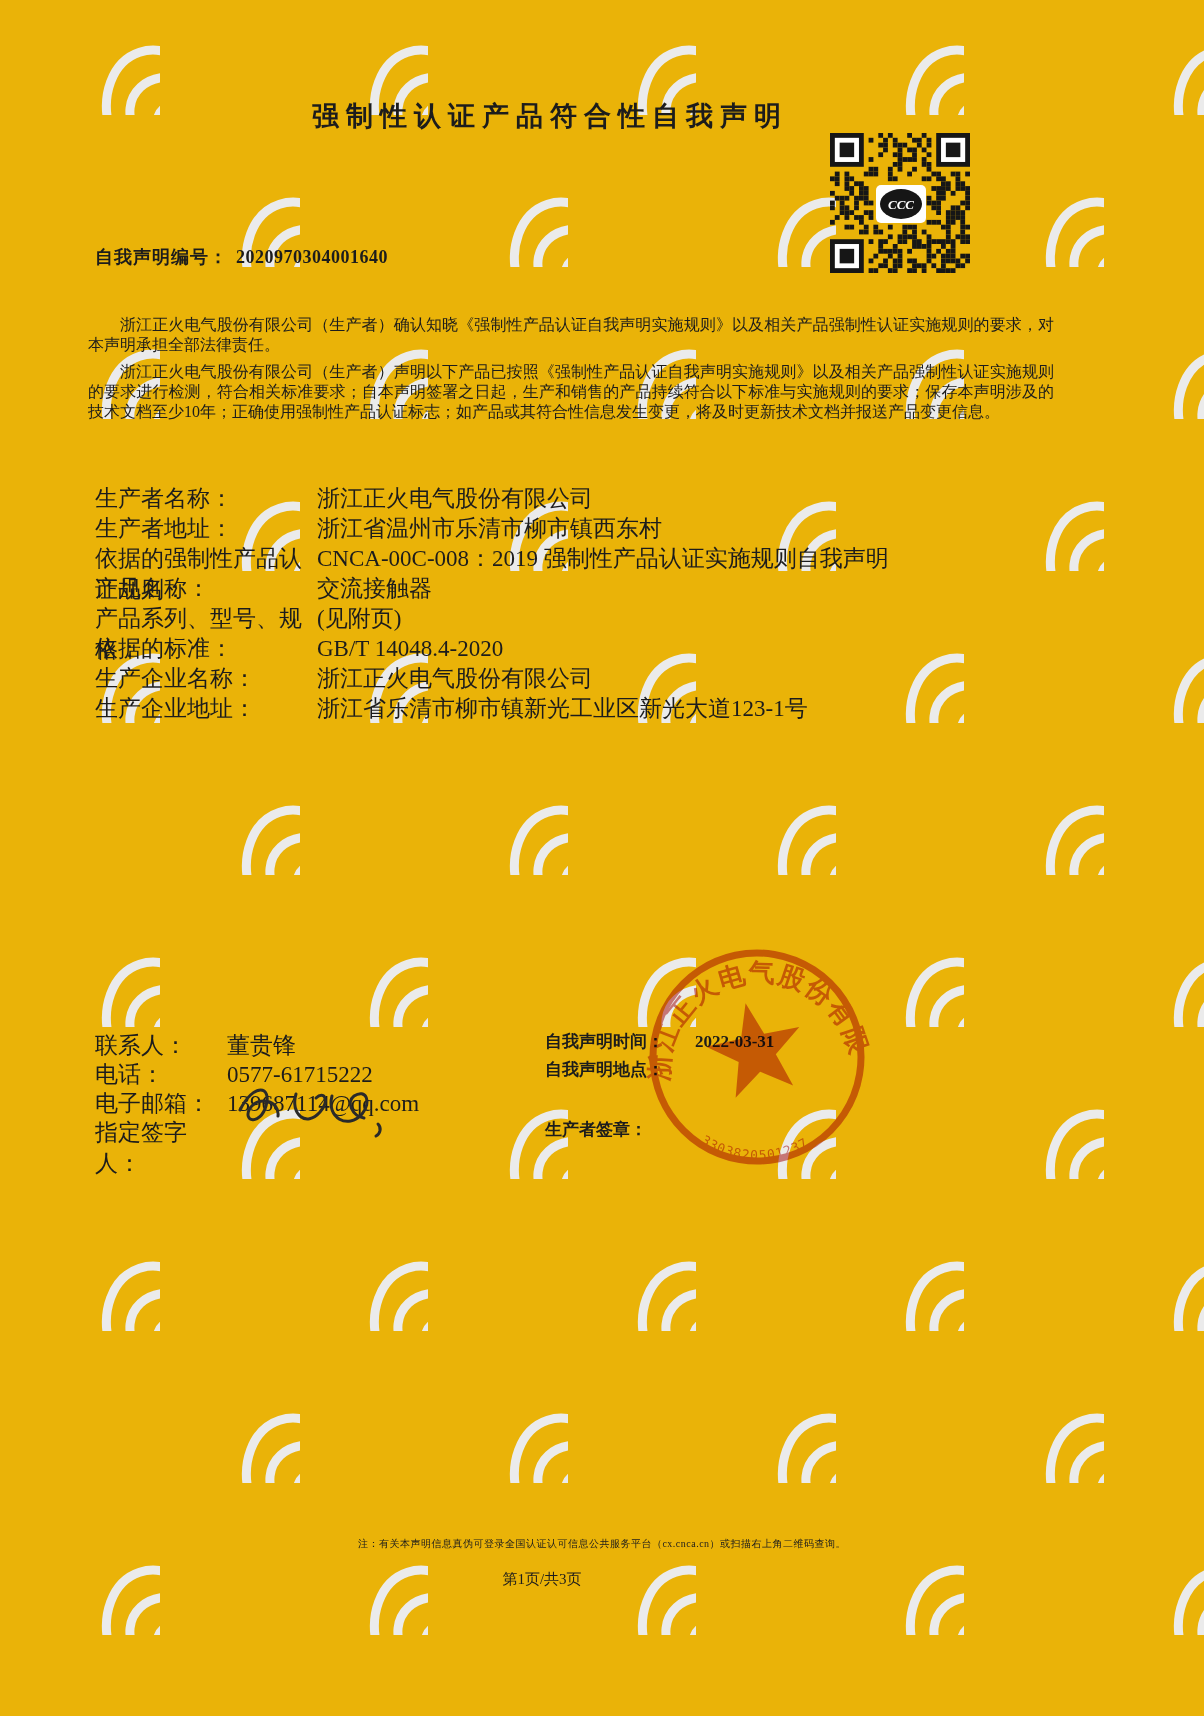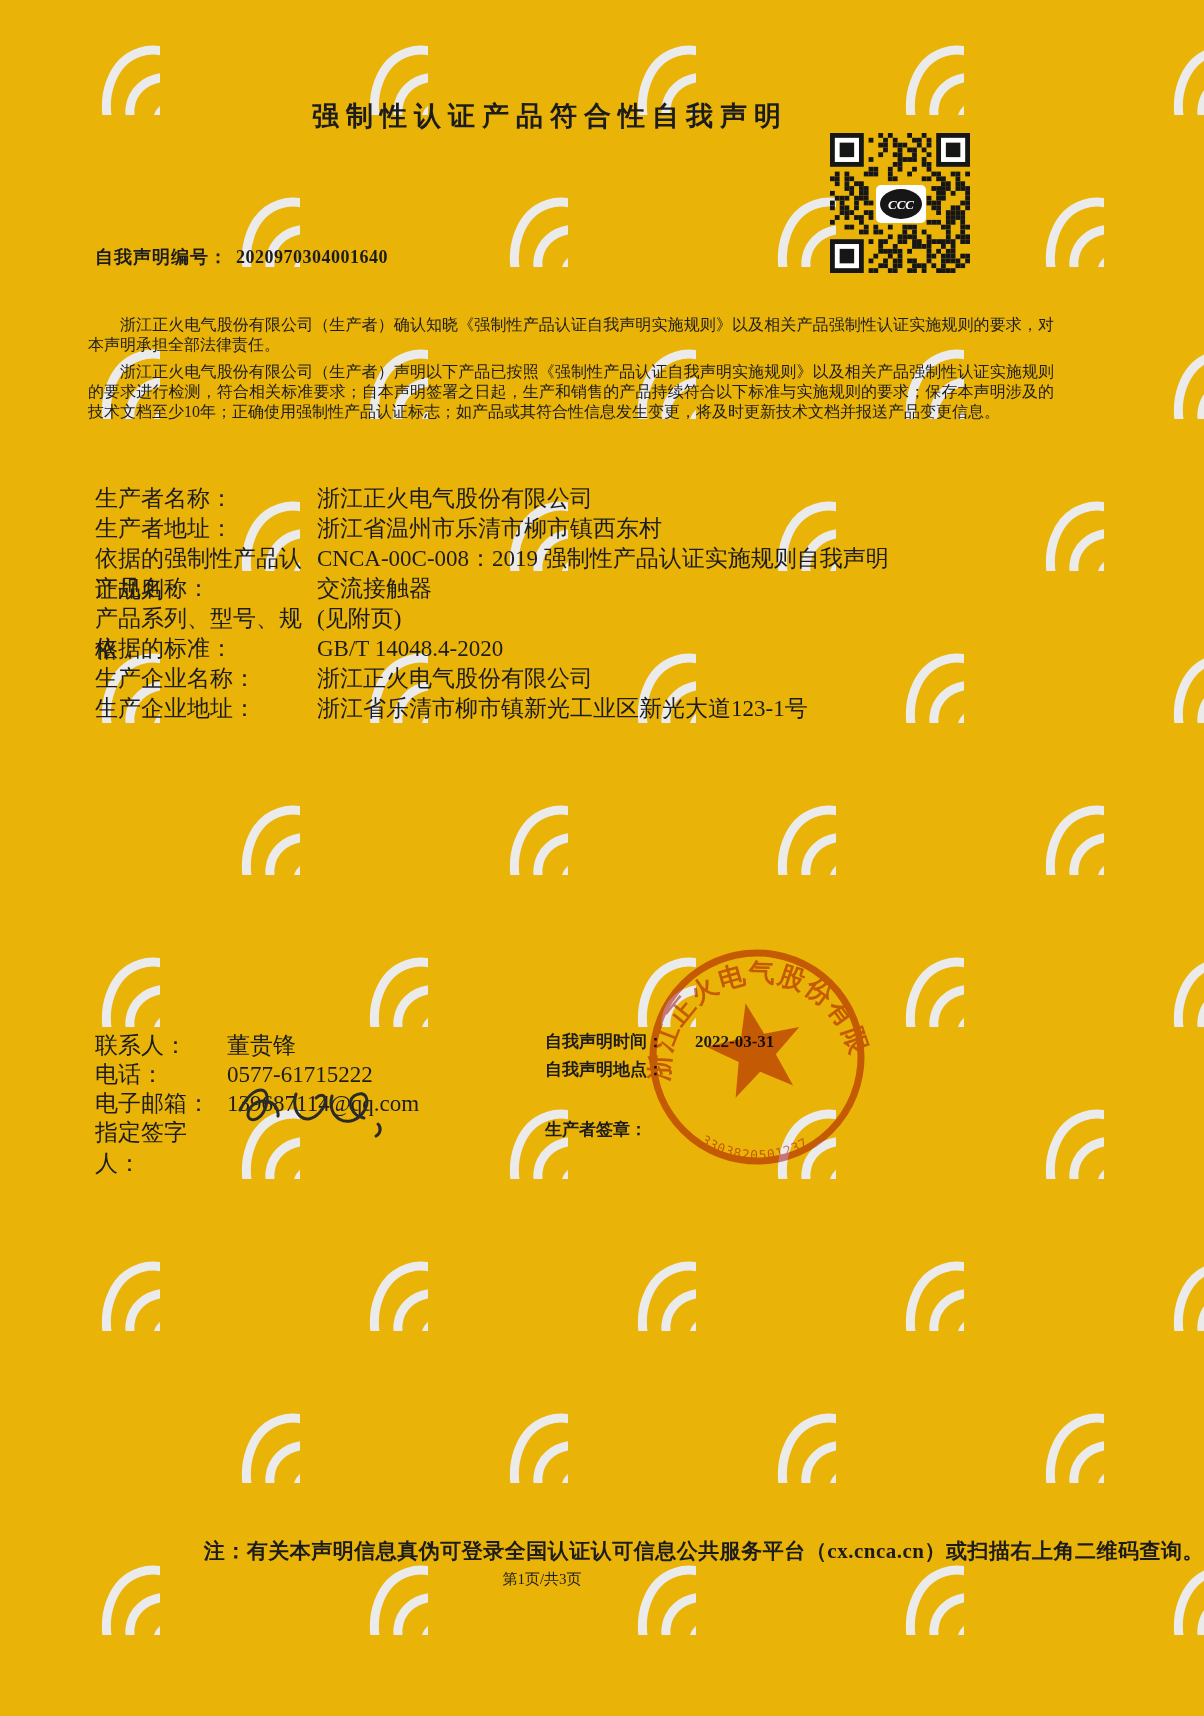--- a/index.html
+++ b/index.html
@@ -32,21 +32,21 @@
   
   .contact{top:1030px; left:95px; font-size:23px;}
   .c-row{display:flex; height:29px; align-items:baseline;}
   .c-label{width:132px; flex:none;}
   
   .meta{top:1030px; left:545px; font-size:17px;}
   .m-row{display:flex; height:28px; align-items:baseline;font-weight:bold;}
   .m-label{width:150px; flex:none;}
   .m-row.seal-row{margin-top:29px;align-items:center;}
   
-  .note{top:1537px; left:0; width:100%; text-align:right; font-weight:bold; font-size:21px; letter-spacing:0.5px;}
+  .note{top:1537px; left:0; width:100%; text-align:center; font-weight:normal; font-size:10px; letter-spacing:0.5px;}
   .pagenum{top:1570px; left:0; width:100%; text-align:center; font-size:15px; transform:translateX(-60px);}
   
   .qr{top:133px; left:830px; z-index:1;}
   
   .stamp{top:922px; left:622px; z-index:2; mix-blend-mode:multiply;}
   .signature{top:1072px; left:228px; z-index:2;}
   .hidden-defs{position:absolute; width:0; height:0; overflow:hidden;}
 </style>
 </head>
 <body>

